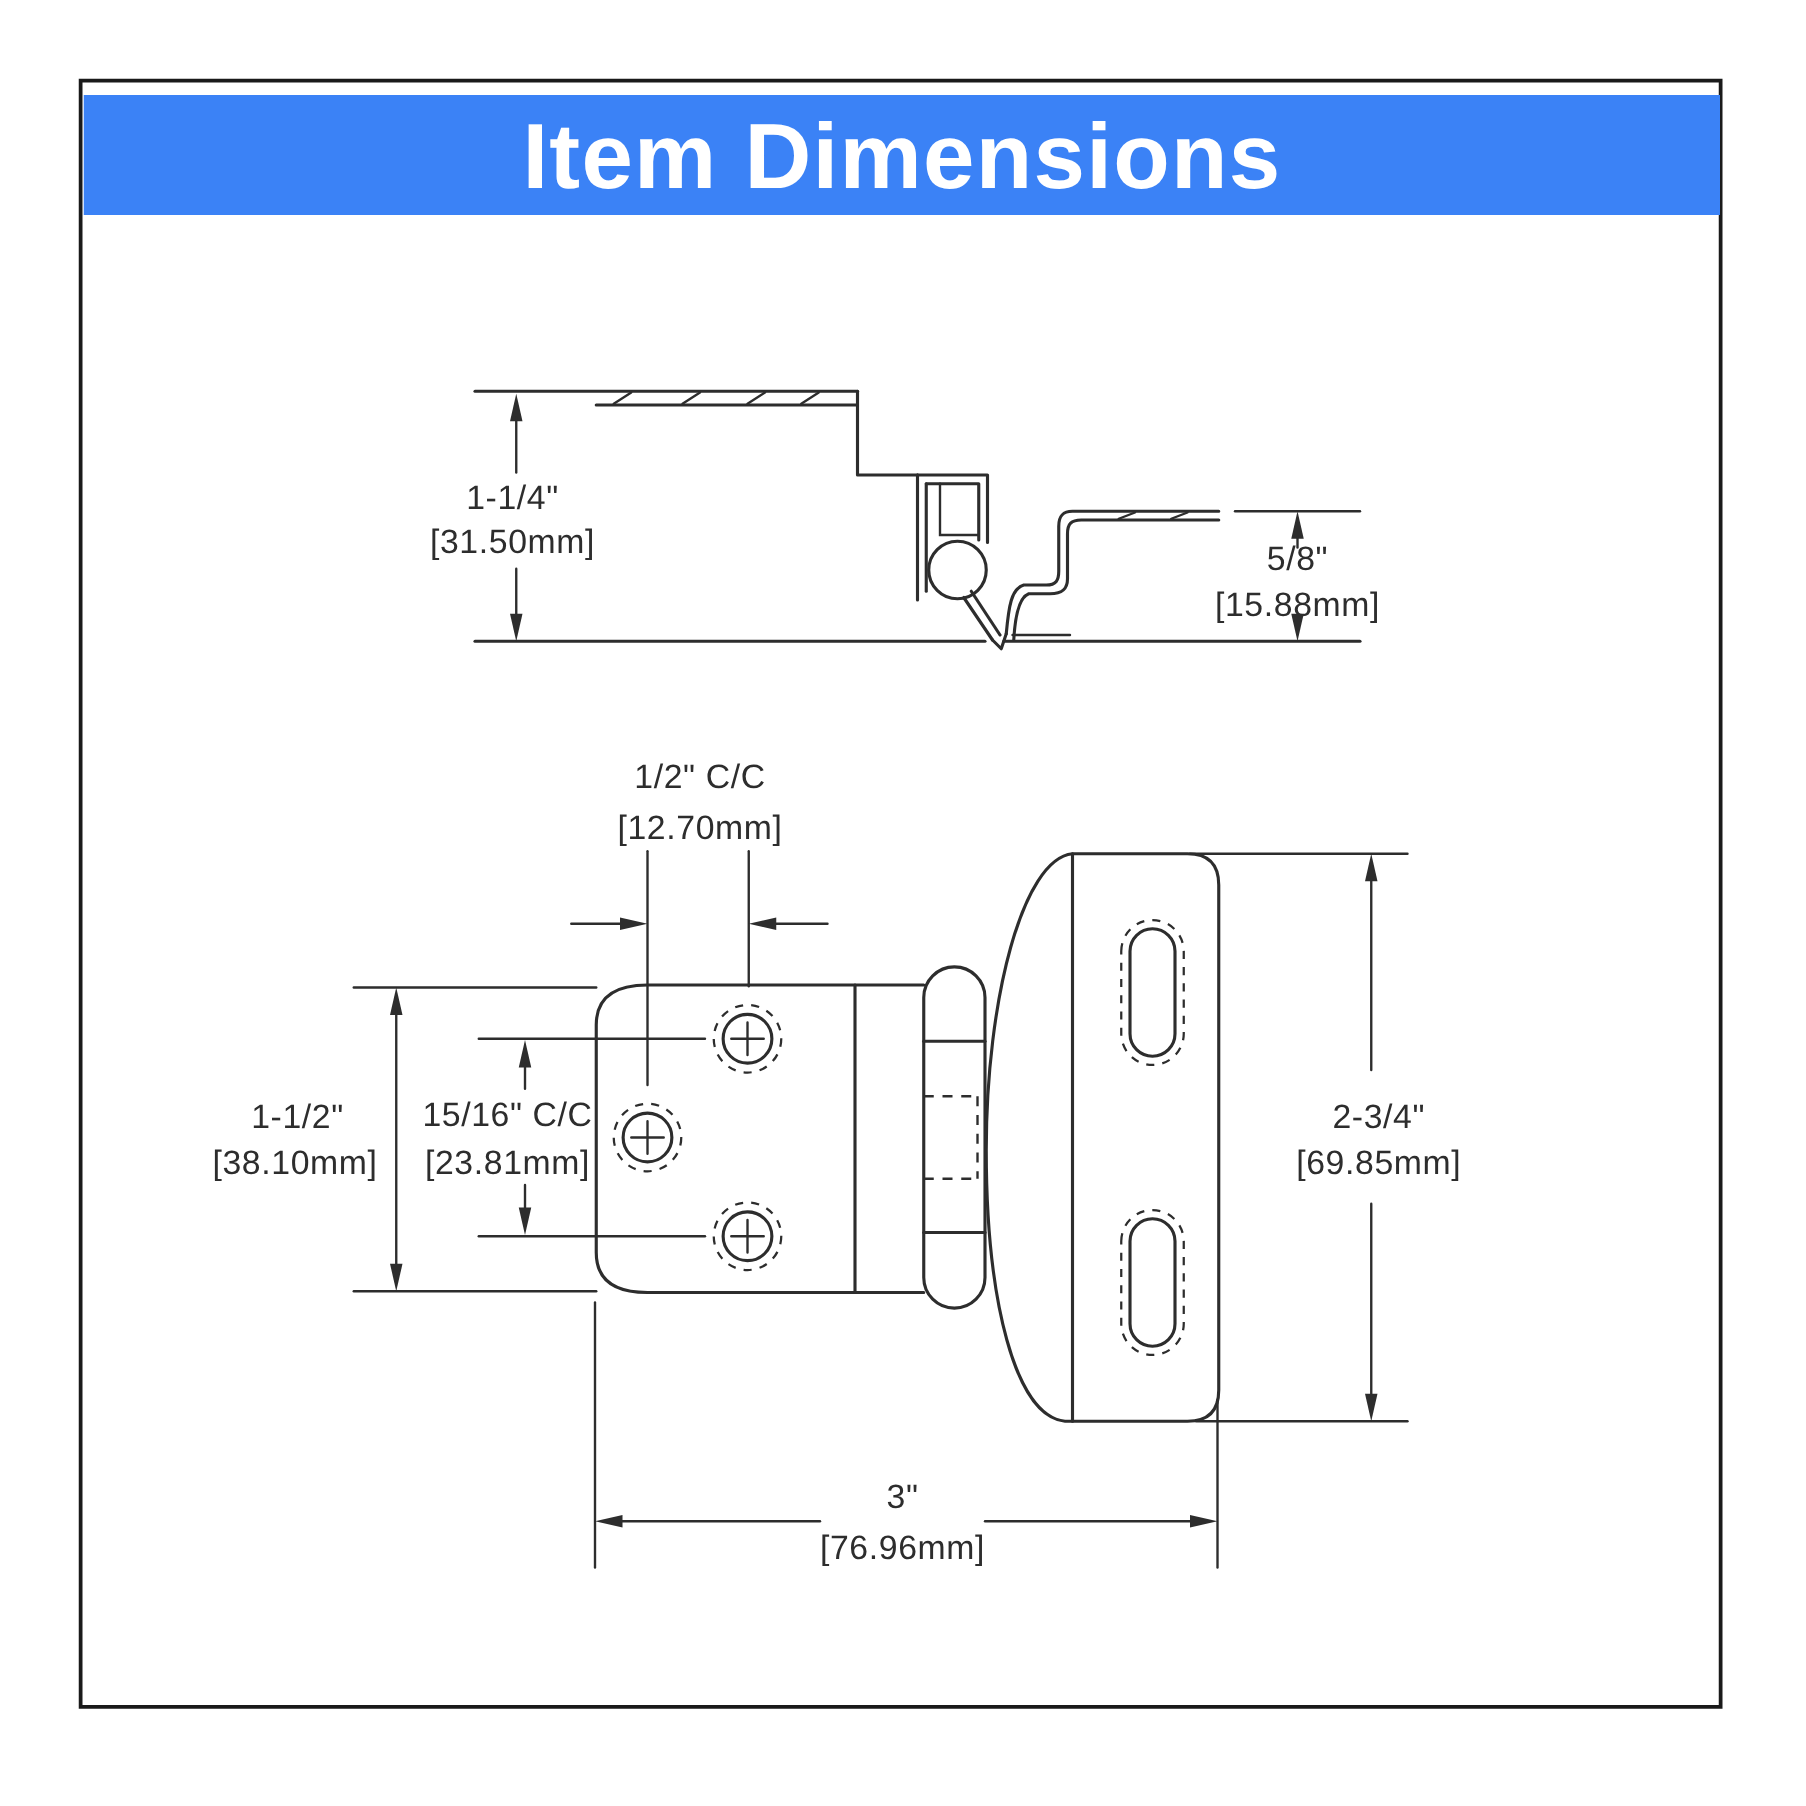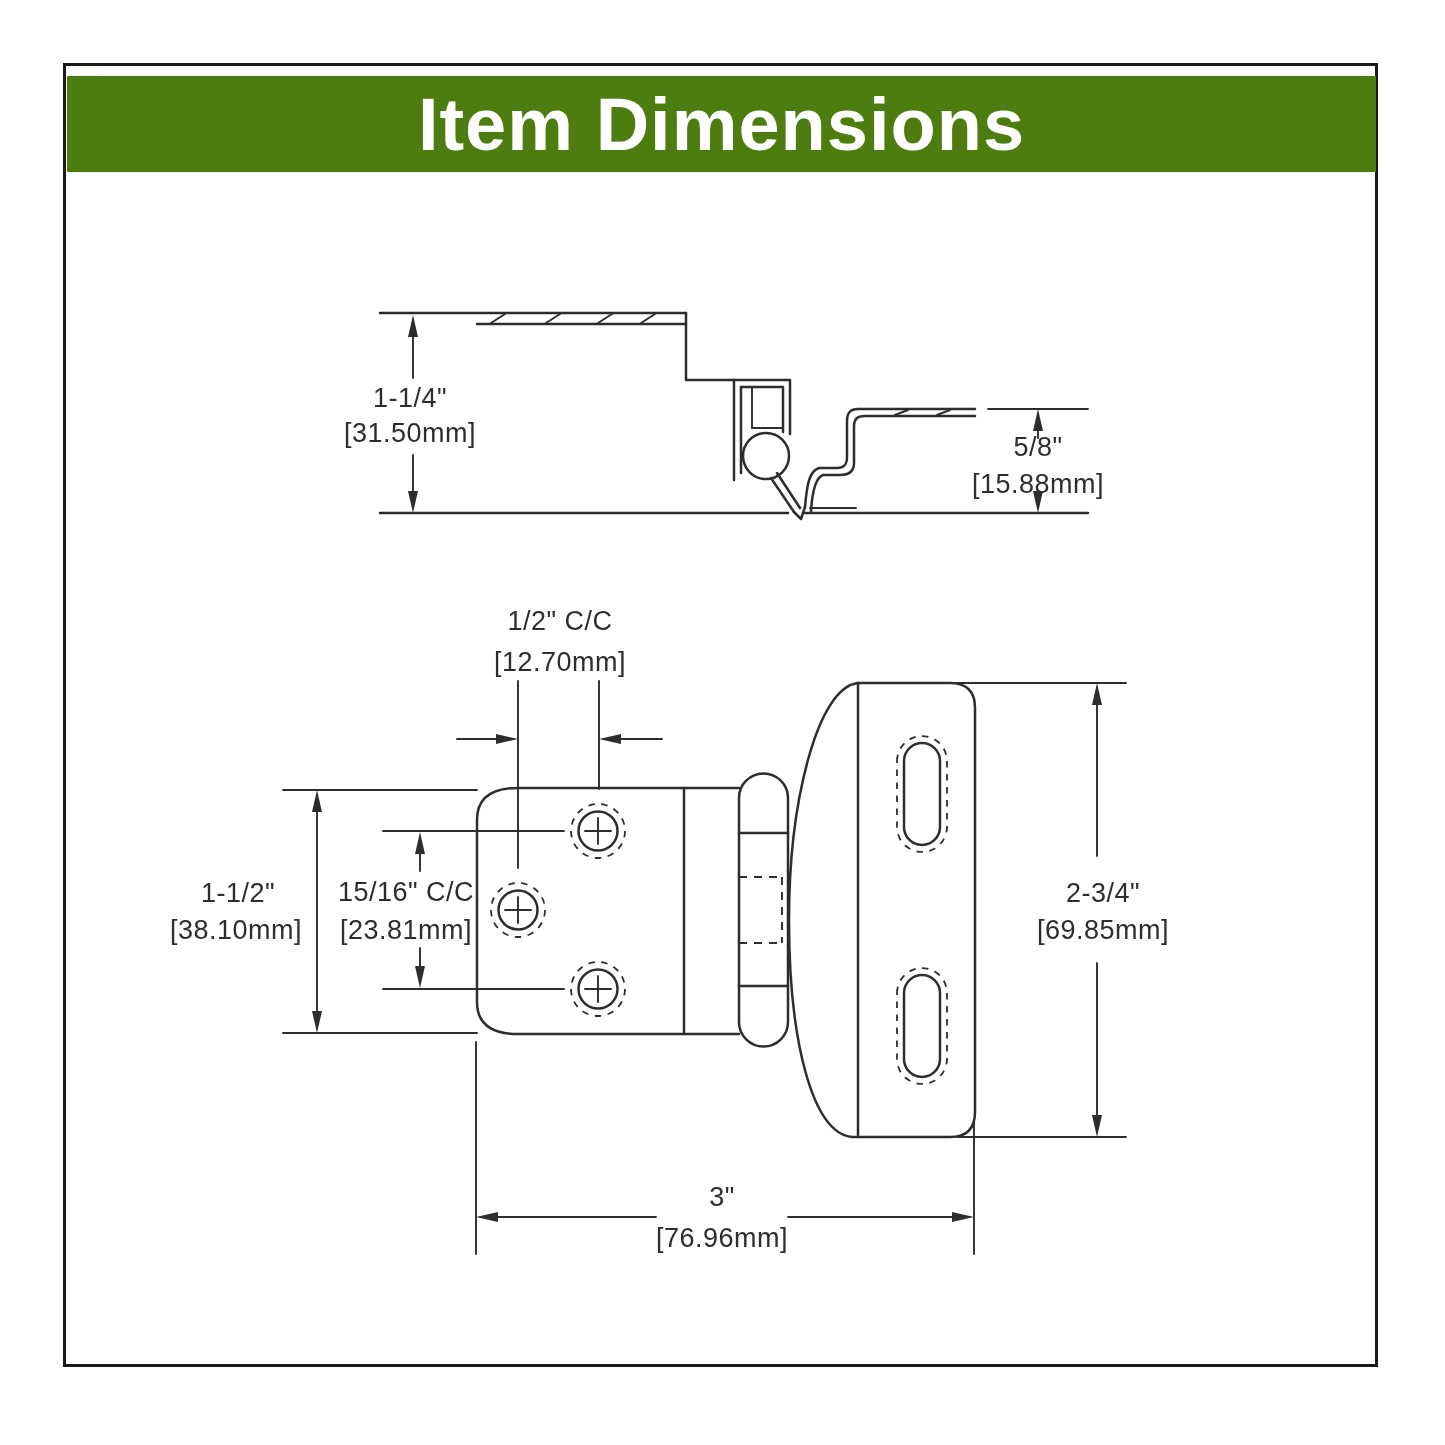--- a/index.html
+++ b/index.html
@@ -13,21 +13,21 @@
   #page-frame{
     position:absolute;left:63px;top:63px;
     width:1315px;height:1304px;
     border:3px solid #1a1a1a;
     box-sizing:border-box;
     background:#ffffff;
   }
   #title-bar{
     position:absolute;left:67px;top:76px;
     width:1309px;height:96px;
-    background:#4d7c0f;
+    background:#3b82f6;
     display:flex;align-items:center;justify-content:center;
   }
   #title-bar .title-text{
     color:#ffffff;
     font-size:74px;
     font-weight:bold;
     letter-spacing:1px;
     white-space:nowrap;
   }
   svg.drawing{

